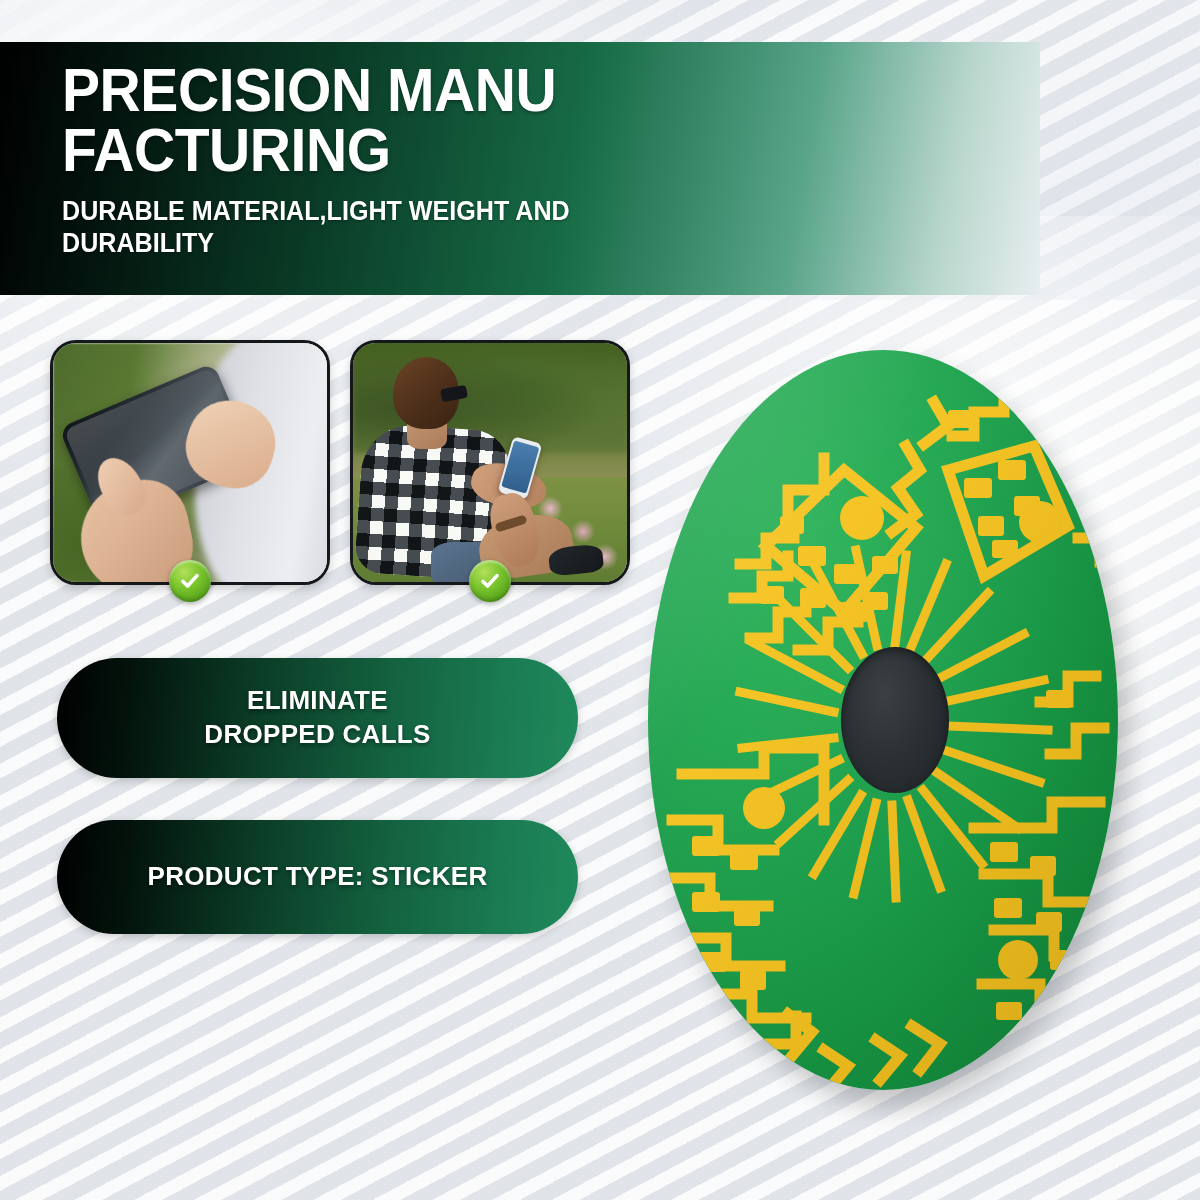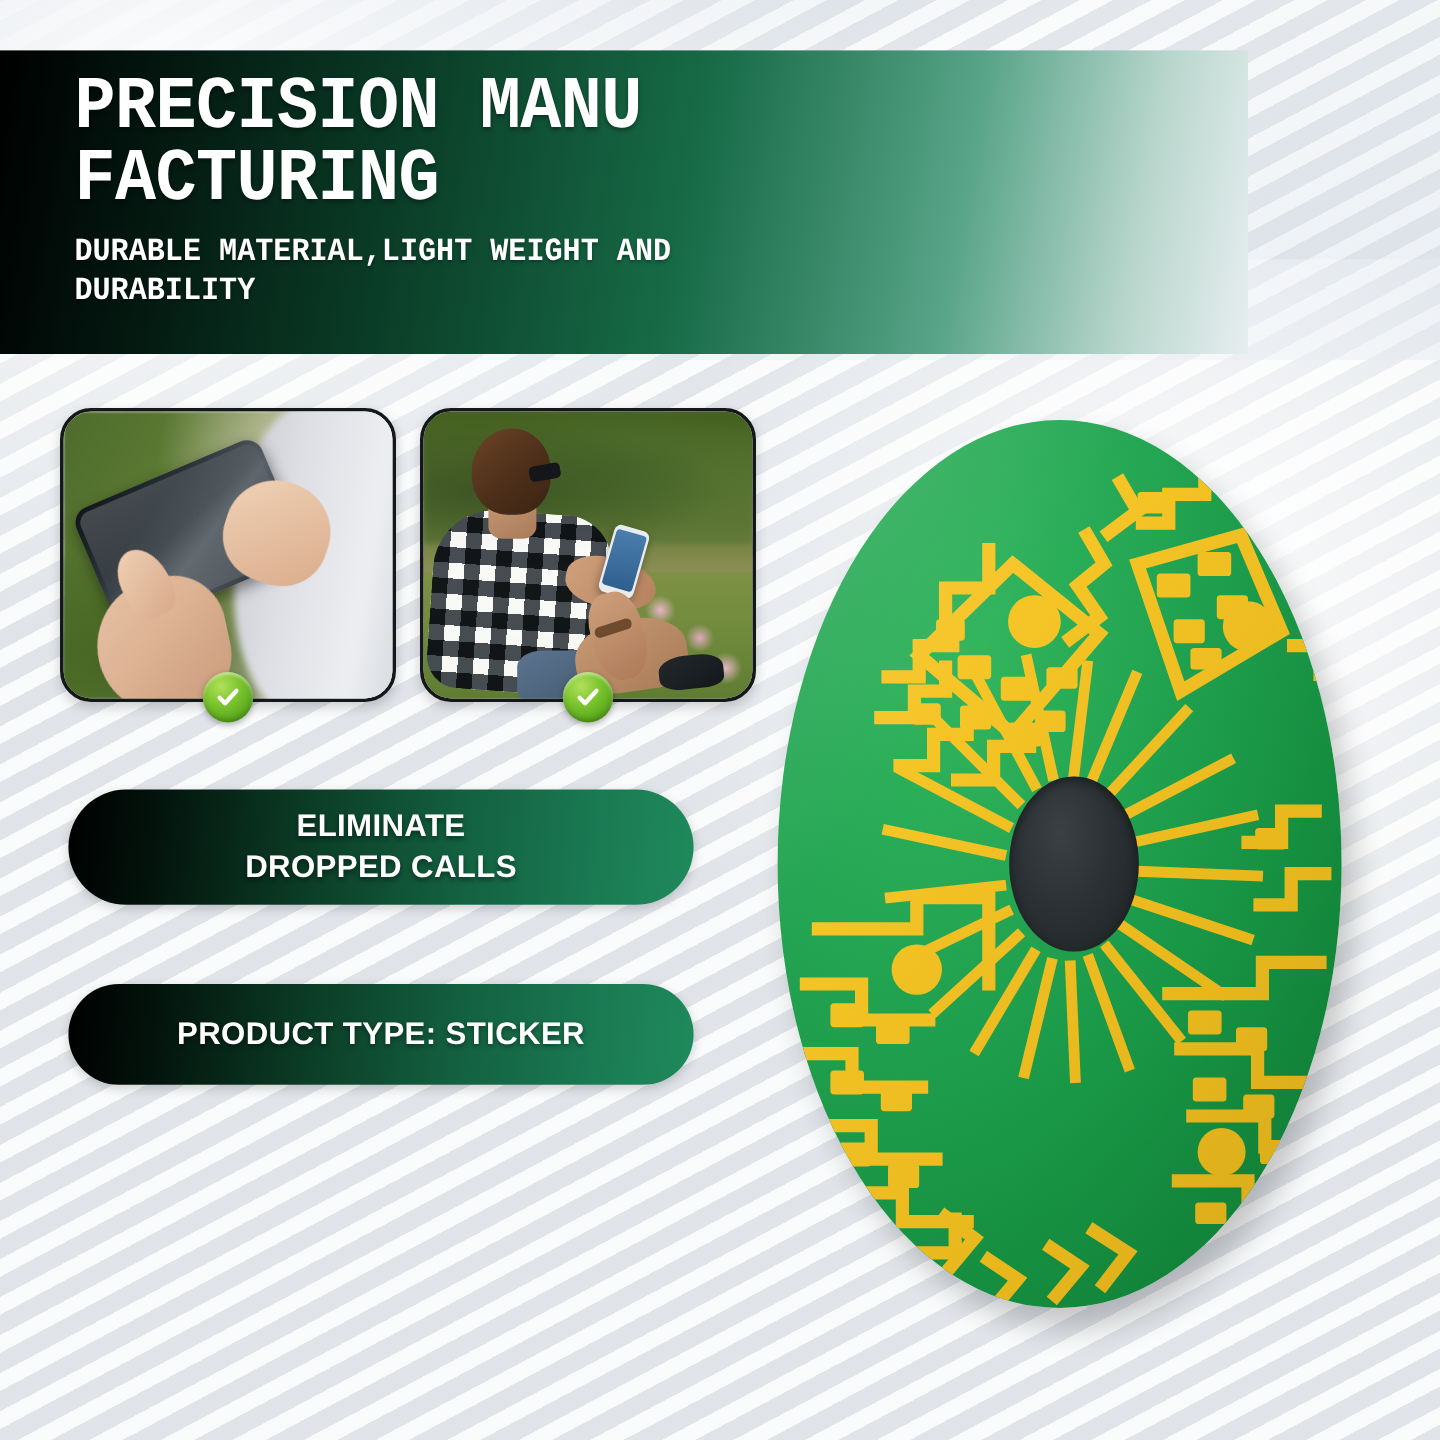--- a/index.html
+++ b/index.html
@@ -52,21 +52,20 @@
     width:1040px; height:253px;
     background:linear-gradient(100deg,
         #000000 0%,
         #03150e 12%,
         #0a3c27 32%,
         #176b46 55%,
         #58a489 76%,
         #b8d6cc 90%,
         #e7eef0 100%);
     padding:18px 0 0 62px;
-    font-family:Liberation Mono, monospace;
   }
   .banner-title {
     color:#ffffff;
     font-size:62px;
     line-height:0.97;
     font-weight:bold;
     letter-spacing:-0.5px;
     font-stretch:condensed;
     transform:scaleX(0.92);
     transform-origin:left top;
@@ -300,22 +299,22 @@
     color:#ffffff;
     display:flex; align-items:center; justify-content:center; text-align:center;
     font-weight:bold;
     font-size:26px;
     line-height:1.3;
     letter-spacing:0.3px;
     text-shadow:0 2px 4px rgba(0,0,0,0.45);
     box-shadow:0 3px 9px rgba(0,0,0,0.18);
     padding:0 26px;
   }
-  .pill-1 { top:658px; height:96px; }
-  .pill-2 { top:820px; height:84px; }
+  .pill-1 { top:658px; height:120px; }
+  .pill-2 { top:820px; height:114px; }
   .pill-3 { top:962px; height:102px; }
 
   
   .product-wrap {
     position:absolute;
     left:648px; top:350px;
     width:488px; height:750px;
   }
   .disc {
     position:absolute;

